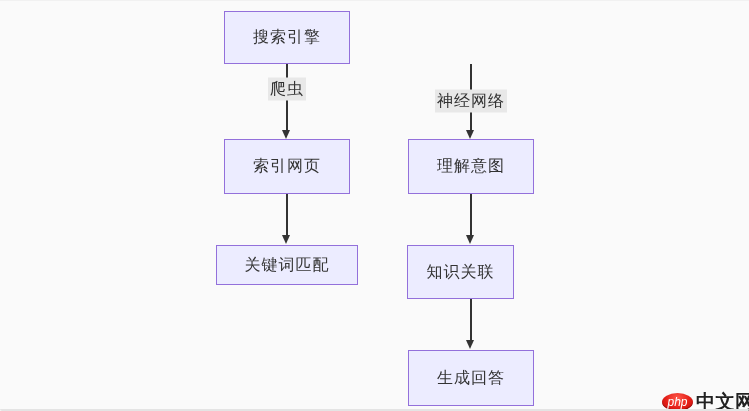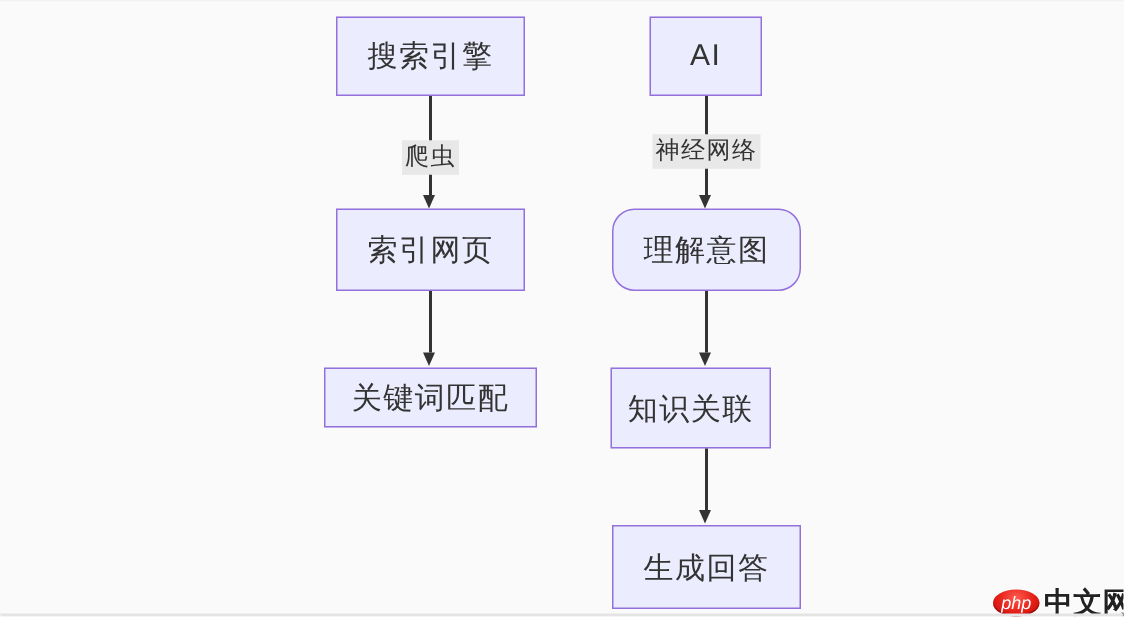--- a/index.html
+++ b/index.html
@@ -24,21 +24,21 @@
     border-bottom-left-radius: 6px;
     border-bottom-right-radius: 6px;
   }
   .node {
     position: absolute;
     background: #ECECFF;
     border: 1px solid #9370DB;
     display: flex;
     align-items: center;
     justify-content: center;
-    font-size: 20px;
+    font-size: 16px;
     color: #333;
     letter-spacing: 1px;
     white-space: nowrap;
   }
   .edge-line {
     position: absolute;
     width: 1.5px;
     background: #333;
   }
   .arrow-head {
@@ -91,36 +91,35 @@
 </style>
 </head>
 <body>
 
 <div class="canvas">
 
   <div class="node" style="left:224px; top:10px; width:126px; height:53px;">搜索引擎</div>
 
   <div class="edge-line" style="left:286px; top:63px; height:66px;"></div>
   <div class="arrow-head" style="left:282px; top:129px;"></div>
-  <div class="edge-label" style="left:287px; top:104px;">爬虫</div>
+  <div class="edge-label" style="left:287px; top:88px;">爬虫</div>
 
   <div class="node" style="left:224px; top:138px; width:126px; height:55px;">索引网页</div>
 
   <div class="edge-line" style="left:286px; top:193px; height:41px;"></div>
   <div class="arrow-head" style="left:282px; top:234px;"></div>
 
   <div class="node" style="left:216px; top:244px; width:142px; height:40px;">关键词匹配</div>
 
-  <div class="node" style="left:433px; top:10px; width:75px; height:53px;">AI</div>
 
   <div class="edge-line" style="left:470px; top:63px; height:66px;"></div>
   <div class="arrow-head" style="left:466px; top:129px;"></div>
   <div class="edge-label" style="left:471px; top:100px;">神经网络</div>
 
-  <div class="node" style="left:408px; top:138px; width:126px; height:55px;border-radius:15px;">理解意图</div>
+  <div class="node" style="left:408px; top:138px; width:126px; height:55px;">理解意图</div>
 
   <div class="edge-line" style="left:470px; top:193px; height:41px;"></div>
   <div class="arrow-head" style="left:466px; top:234px;"></div>
 
   <div class="node" style="left:407px; top:244px; width:107px; height:54px;">知识关联</div>
 
   <div class="edge-line" style="left:470px; top:298px; height:41px;"></div>
   <div class="arrow-head" style="left:466px; top:339px;"></div>
 
   <div class="node" style="left:408px; top:349px; width:126px; height:56px;">生成回答</div>

